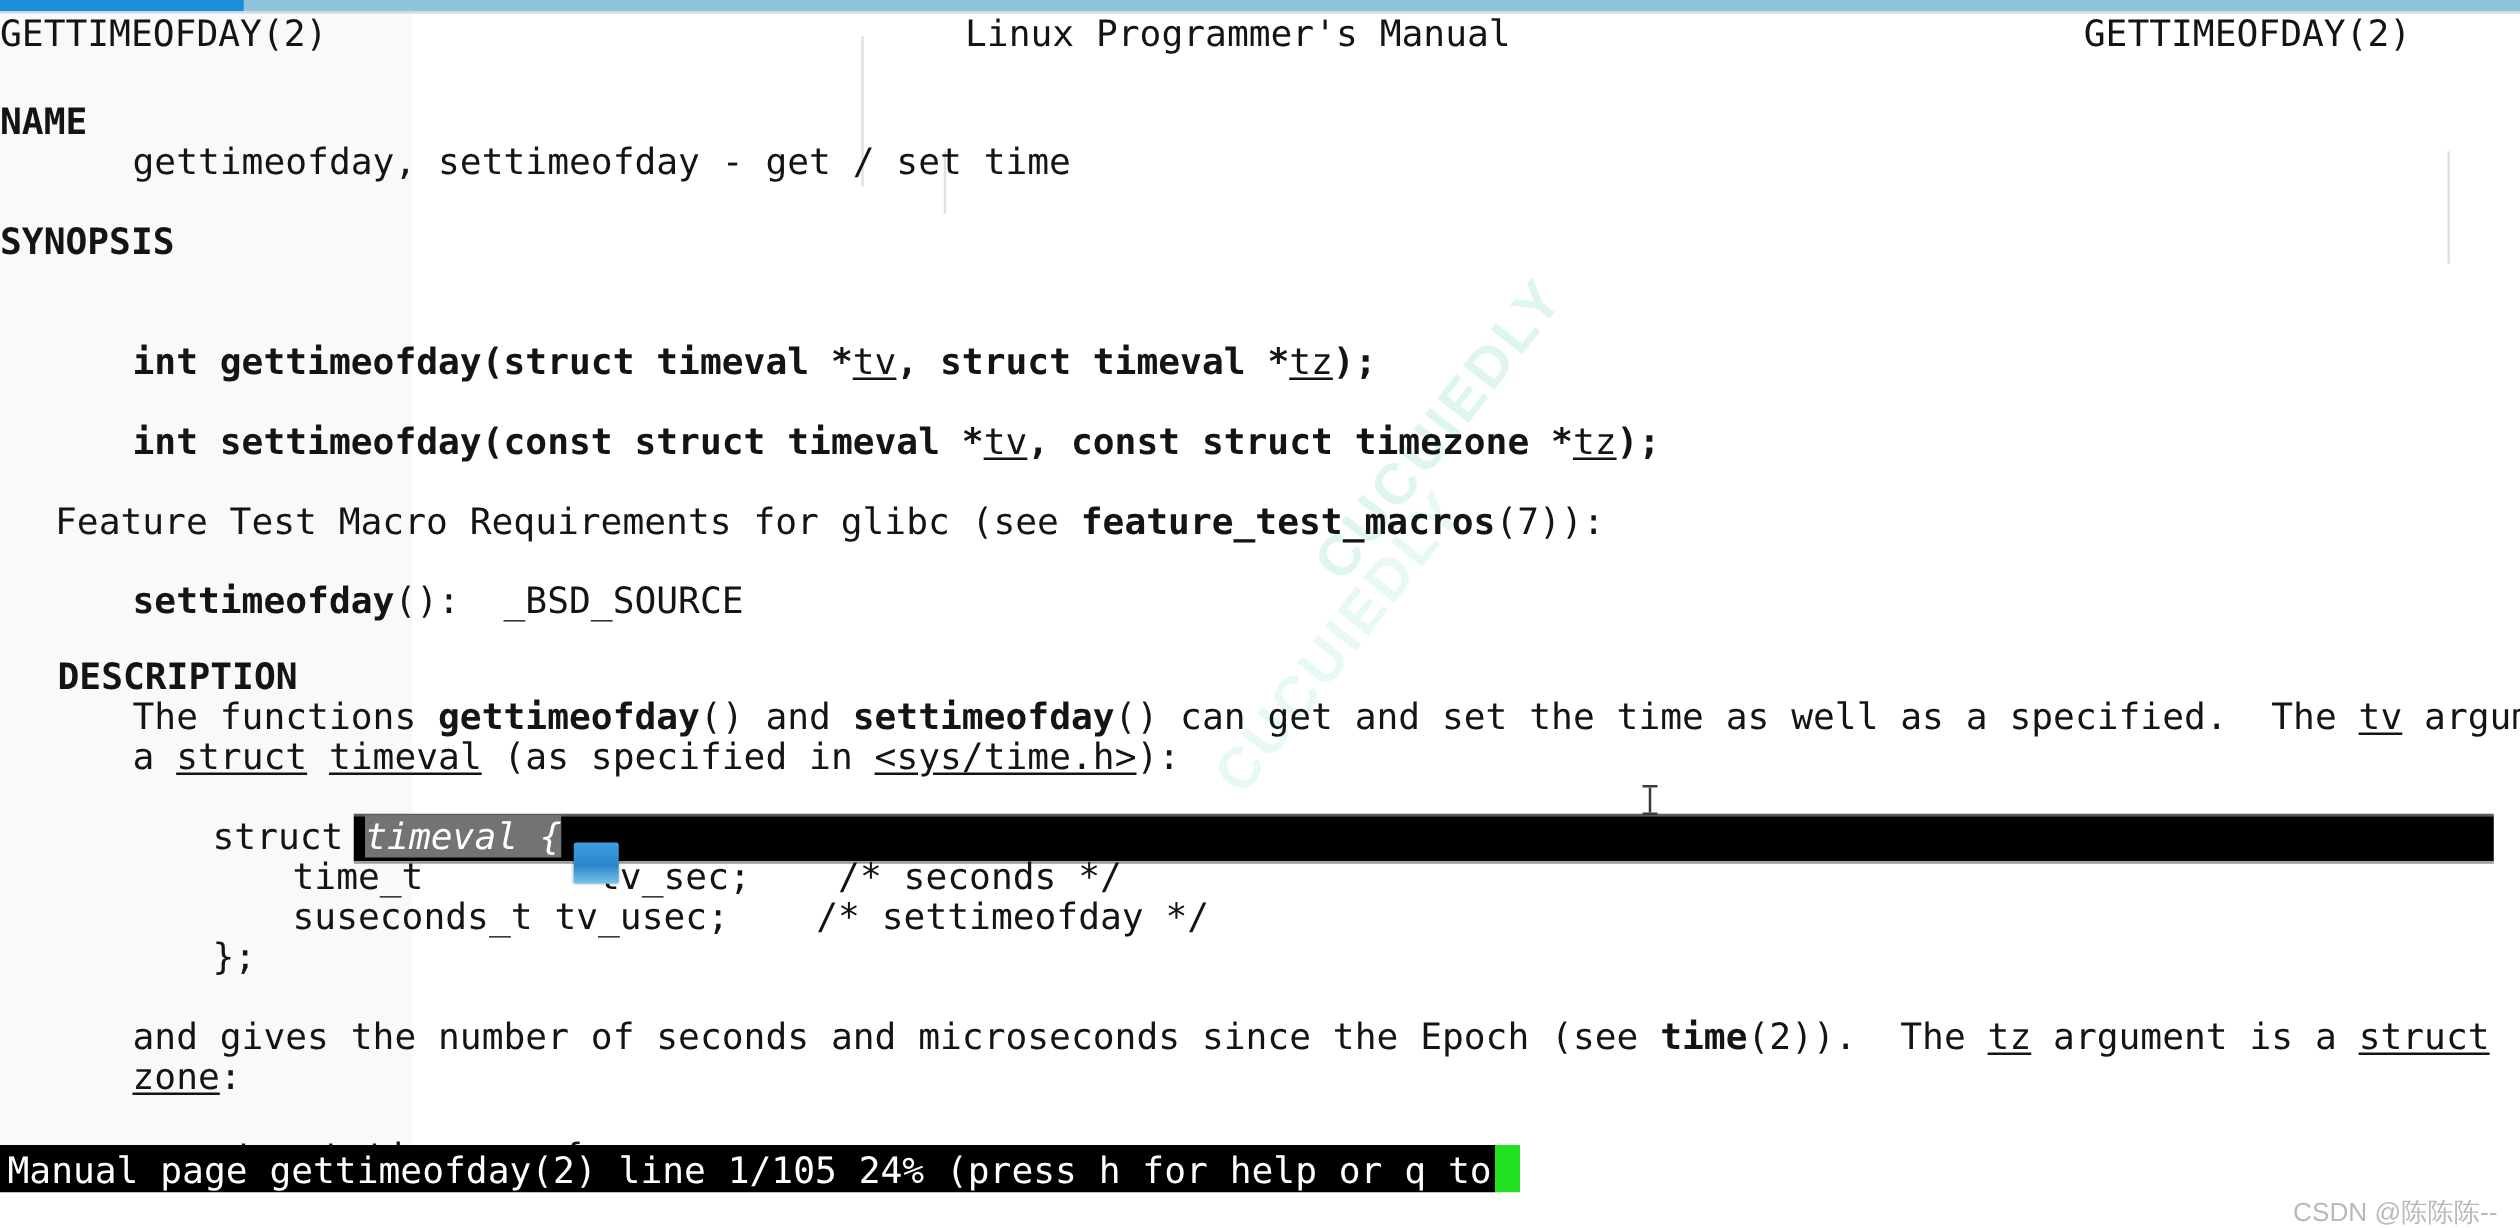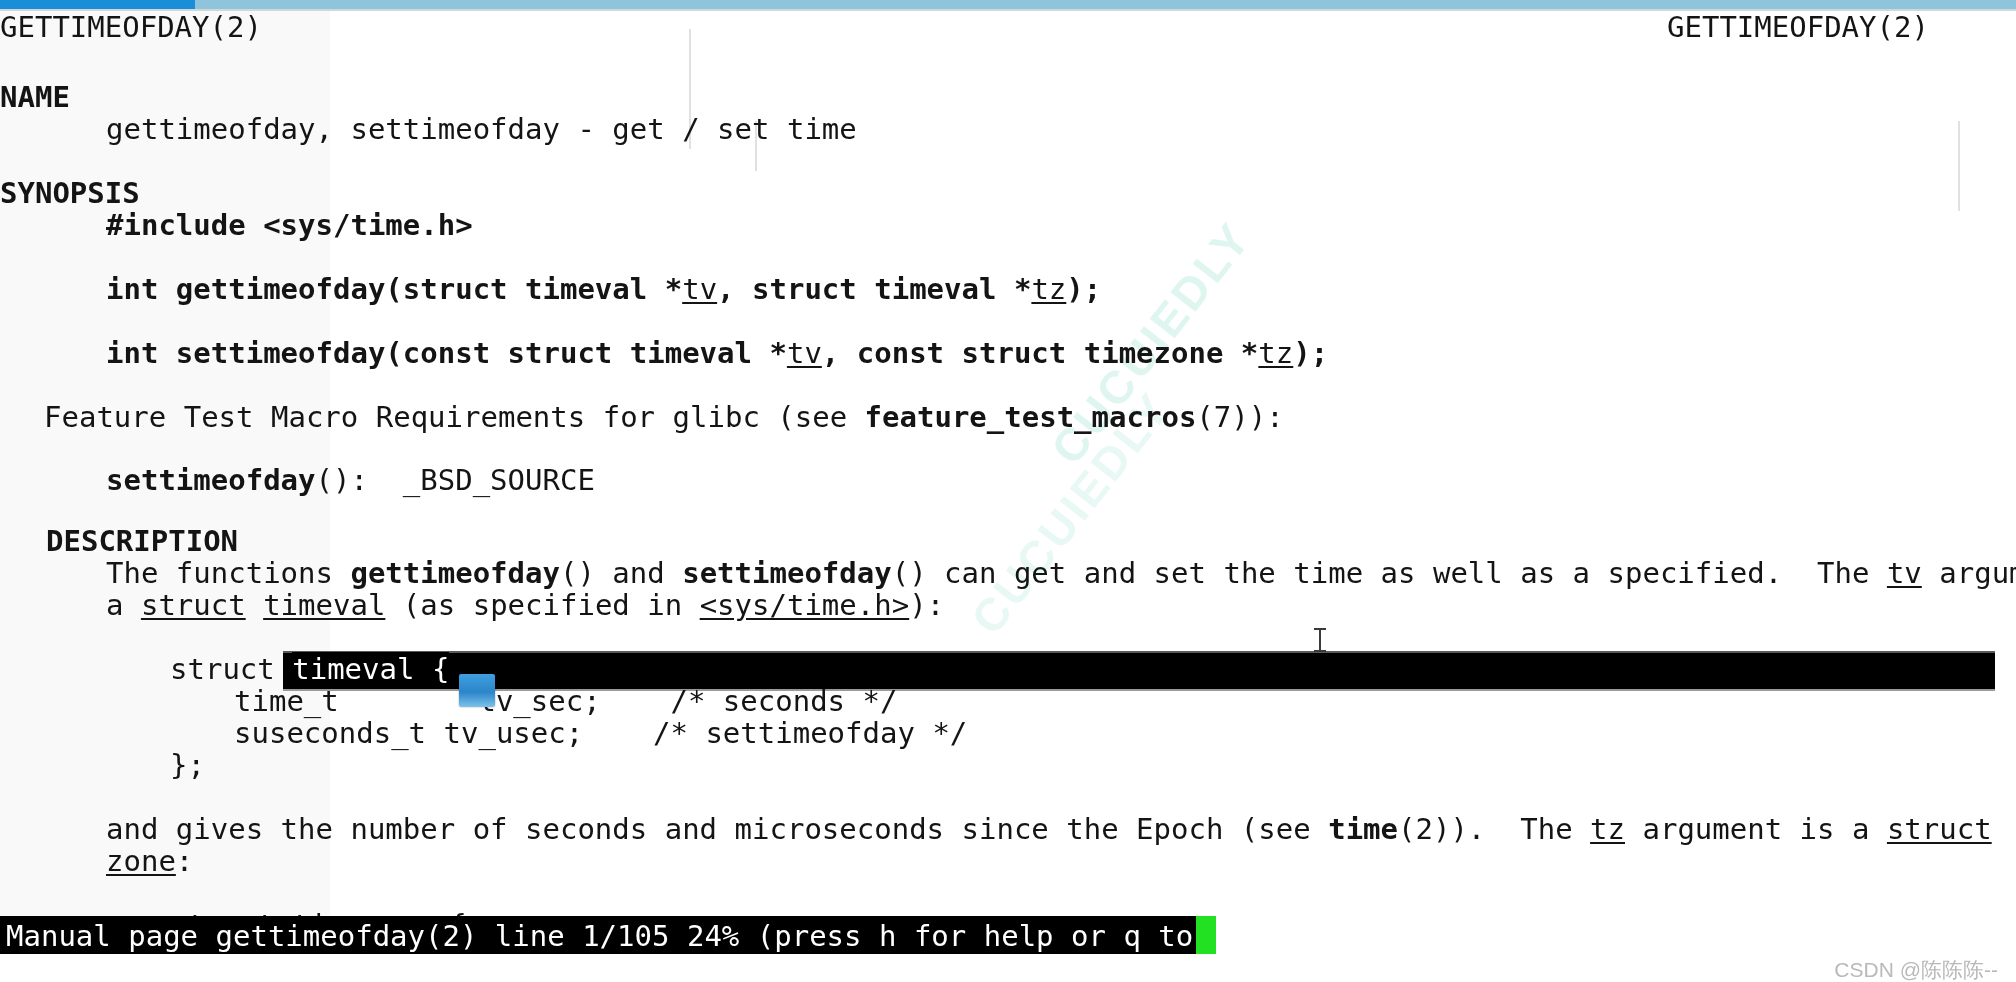--- a/index.html
+++ b/index.html
@@ -53,22 +53,23 @@
     white-space: pre;
     font-family: "DejaVu Sans Mono", "Liberation Mono", monospace;
     font-size: 29px;
     line-height: 32px;
     letter-spacing: 0px;
     color: #141414;
   }
   .b { font-weight: bold; }
   .u { text-decoration: underline; text-underline-offset: 3px; }
   .inv {
-    background: #000000;
+    background: #737373;
     color: #ffffff;
+    font-style: italic;
   }
 
   
   #sel-band {
     position: absolute;
     left: 283px;
     top: 642px;
     width: 1712px;
     height: 36px;
     background: #000000;
@@ -221,27 +222,27 @@
 
   <div class="artifact-shade" style="left:0;top:0;width:330px;height:905px;"></div>
   <div class="artifact-rule" style="left:689px;top:18px;height:120px;"></div>
   <div class="artifact-rule" style="left:755px;top:110px;height:50px;"></div>
   <div class="artifact-rule" style="left:1958px;top:110px;height:90px;"></div>
 
   <div id="diag-watermark">CUCUIEDLY</div>
   <div id="diag-watermark-2">CUCUIEDLY</div>
 
   <div class="tline" style="left:0px;top:0px;">GETTIMEOFDAY(2)</div>
+  <div class="tline" style="left:772px;top:0px;">Linux Programmer's Manual</div>
   <div class="tline" style="left:1667px;top:0px;">GETTIMEOFDAY(2)</div>
 
   <div class="tline b" style="left:0px;top:70px;">NAME</div>
   <div class="tline" style="left:106px;top:102px;">gettimeofday, settimeofday - get / set time</div>
 
   <div class="tline b" style="left:0px;top:166px;">SYNOPSIS</div>
-  <div class="tline b" style="left:106px;top:198px;">#include &lt;sys/time.h&gt;</div>
 
   <div class="tline" style="left:106px;top:262px;"><span class="b">int gettimeofday(struct timeval *</span><span class="u">tv</span><span class="b">, struct timeval *</span><span class="u">tz</span><span class="b">);</span></div>
 
   <div class="tline" style="left:106px;top:326px;"><span class="b">int settimeofday(const struct timeval *</span><span class="u">tv</span><span class="b">, const struct timezone *</span><span class="u">tz</span><span class="b">);</span></div>
 
   <div class="tline" style="left:44px;top:390px;"><span>Feature Test Macro Requirements for glibc (see </span><span class="b">feature_test_macros</span><span>(7)):</span></div>
 
   <div class="tline" style="left:106px;top:453px;"><span class="b">settimeofday</span><span>():  _BSD_SOURCE</span></div>
 
   <div class="tline b" style="left:0px;top:514px;padding-left:46px;">DESCRIPTION</div>

